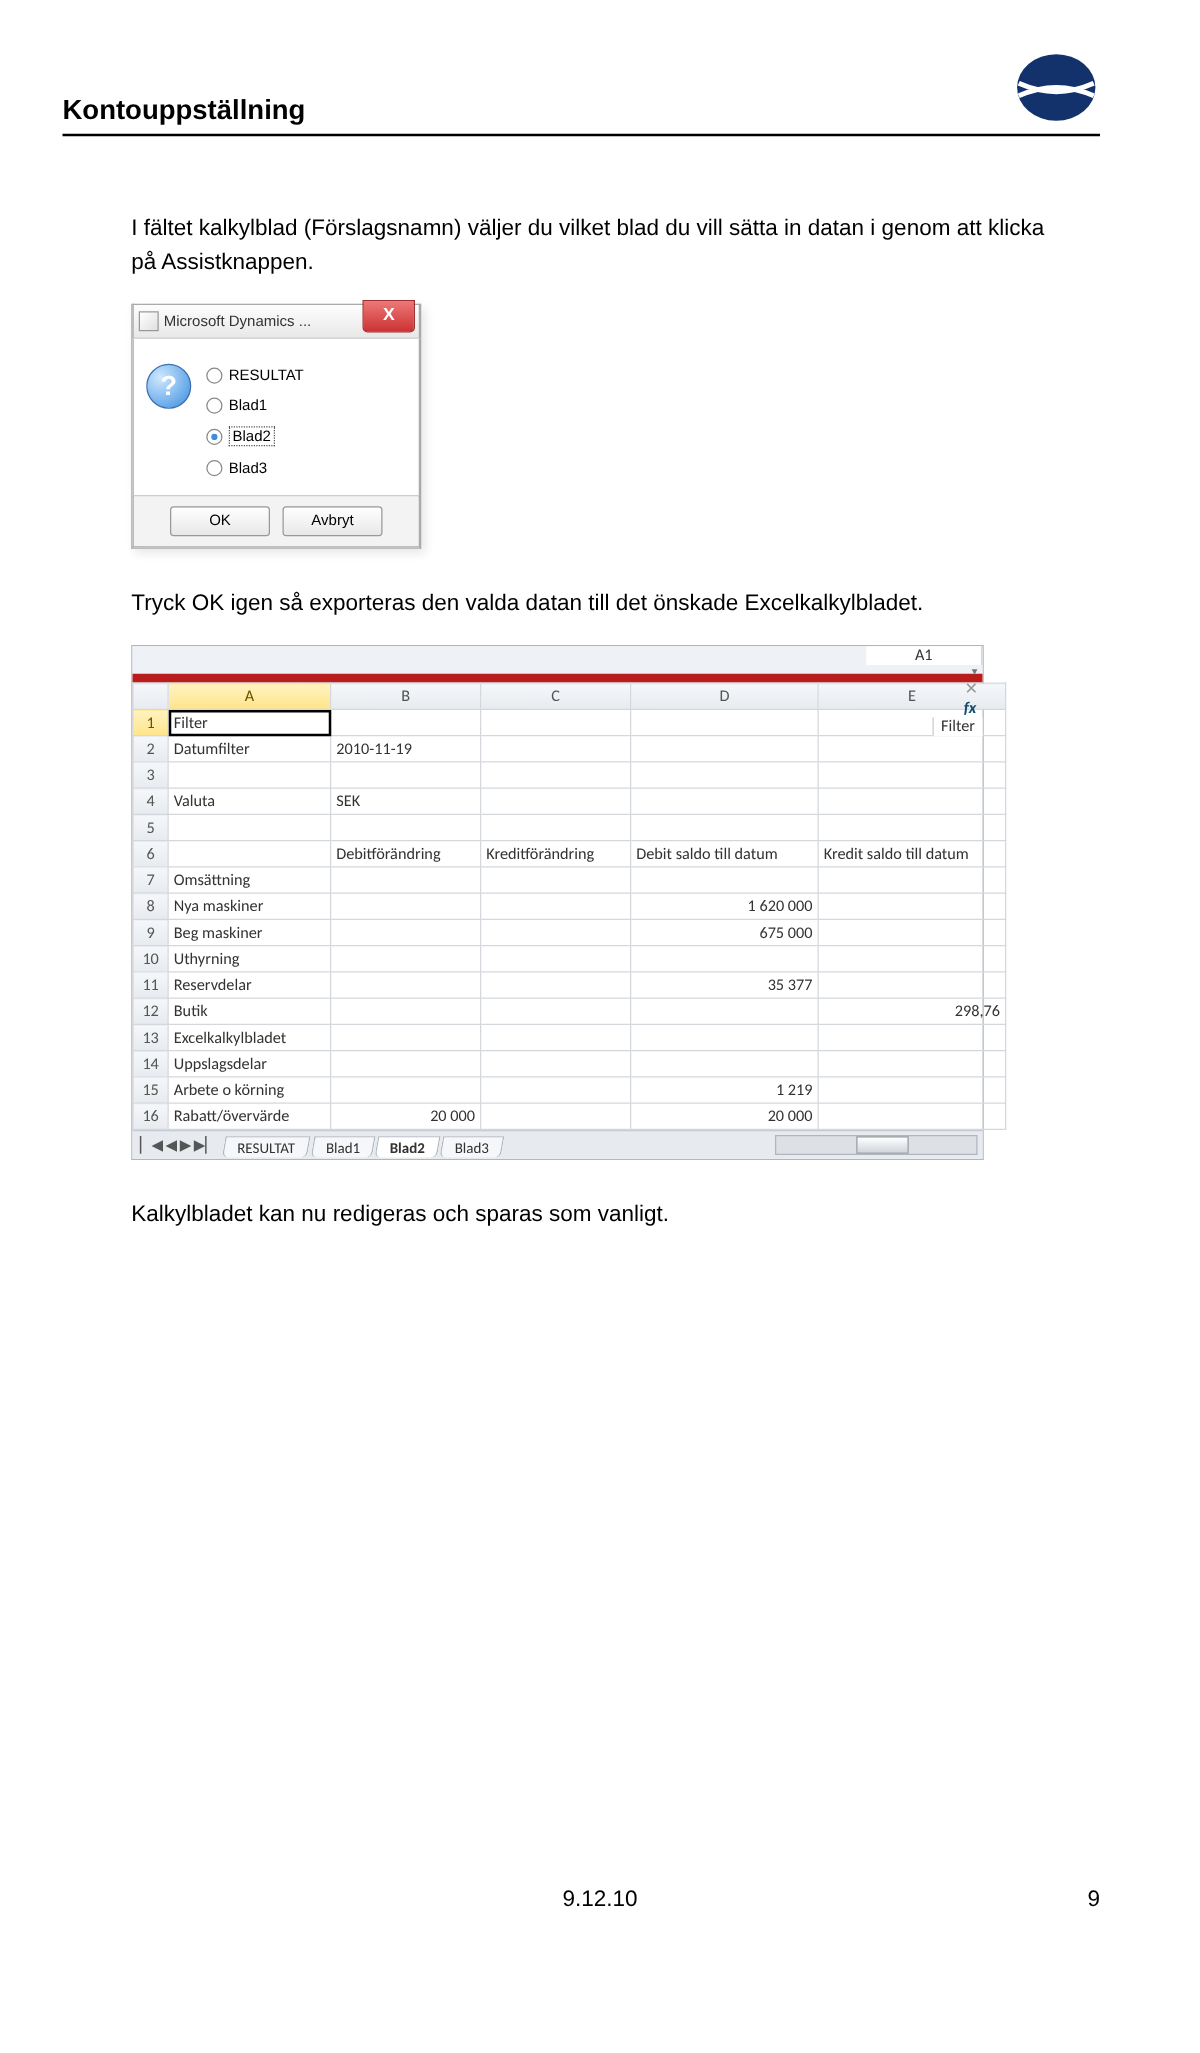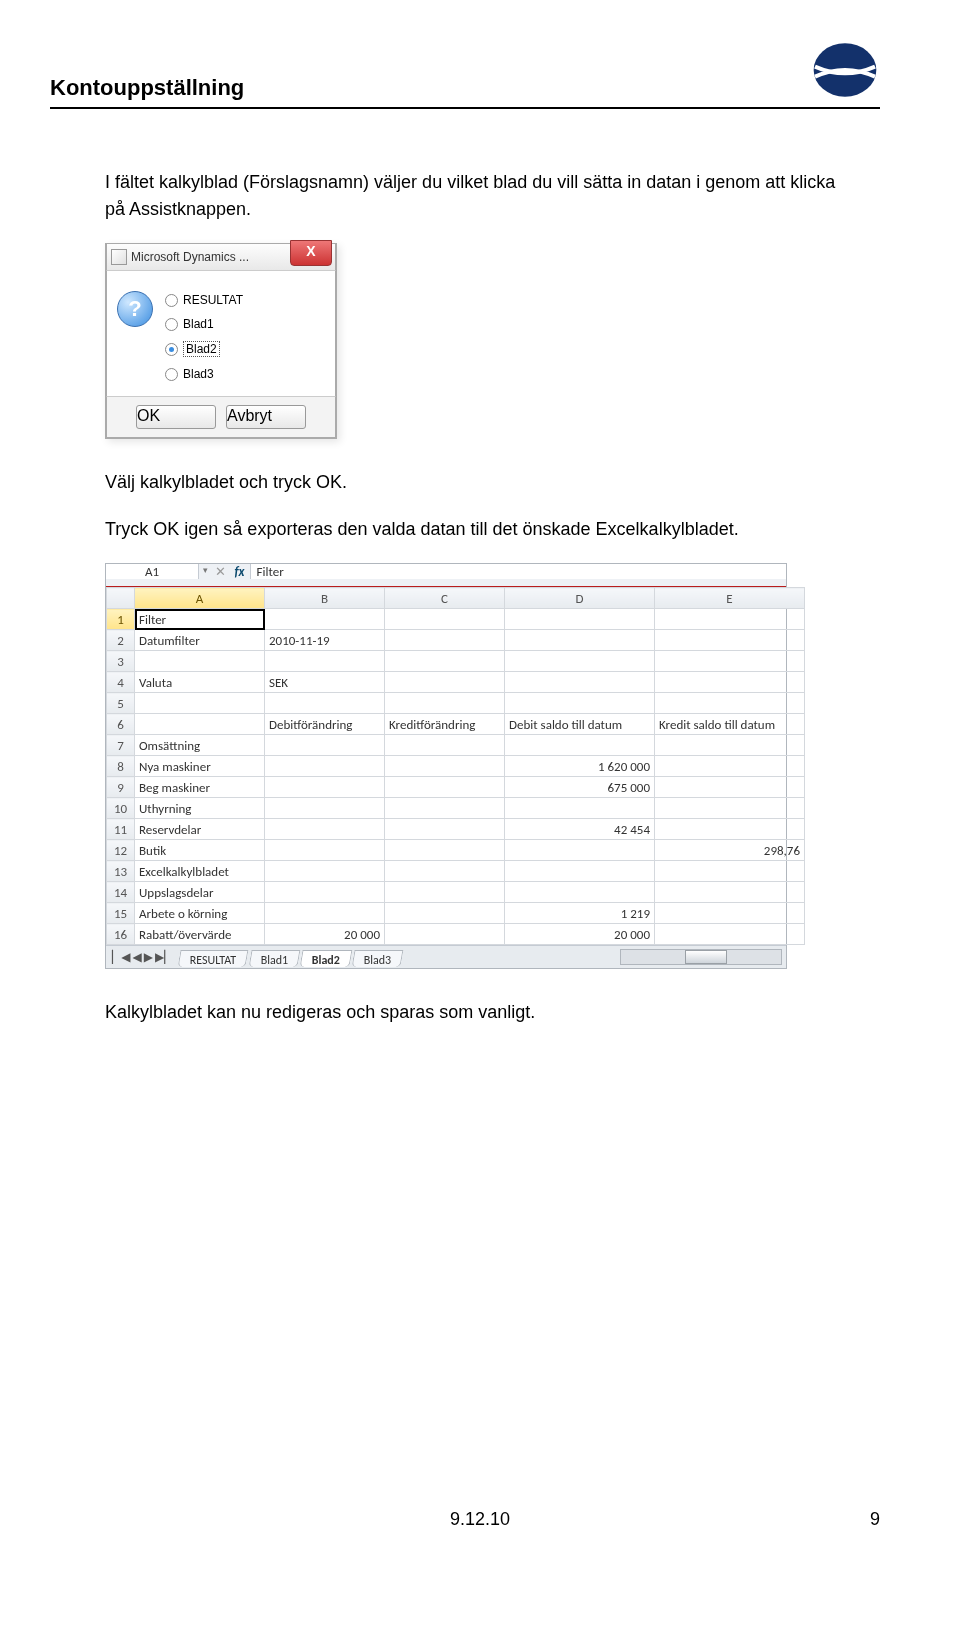--- a/index.html
+++ b/index.html
@@ -141,39 +141,41 @@
     padding:8px;
     background:#f3f3f3;
     border:1px solid #aaa;
     border-top:1px solid #ccc;
   }
   .dlg-btn {
     width:78px;height:22px;
     border:1px solid #999;
     border-radius:3px;
     background:linear-gradient(#fff,#e8e8e8);
-    font-size:16px;
+    font-size:12px;
+    text-align:center;
     line-height:20px;
   }
 
   
   .sheet-wrap {
     margin: 10px 0 30px 55px;
     width: 680px;
     font-family: Calibri, "Segoe UI", sans-serif;
     font-size: 13px;
     color:#333;
     border:1px solid #b0b6bd;
   }
   .namebox-row {
     display:flex;
-    align-items:flex-start;
-    border-bottom:1px solid #b91c1c;
+    align-items:flex-end;
+    border-bottom:7px solid #b91c1c;
     background:#eef1f5;
     height:22px;
+    flex-direction:column;
   }
   .namebox {
     width:80px;border-right:1px solid #c5cbd3;
     padding:0 6px;text-align:center;background:#fff;
   }
   .nb-arrow{font-size:9px;color:#777;padding:0 4px;}
   .fx-cancel{width:18px;text-align:center;color:#999;}
   .fx-label{font-style:italic;font-weight:bold;width:20px;text-align:center;color:#0c4a6e;}
   .formula-val{flex:1;padding:0 6px;background:#fff;border-left:1px solid #c5cbd3;}
   .sheet {
@@ -300,21 +302,20 @@
             </div>
           </div>
       </div>
       <div class="dialog-footer">
         <div class="dlg-btn">OK</div>
         <div class="dlg-btn">Avbryt</div>
       </div>
     </div>
   </div>
 
-  <p class="body-text">Välj kalkylbladet och tryck OK.</p>
   <p class="body-text">Tryck OK igen så exporteras den valda datan till det önskade Excelkalkylbladet.</p>
 
   <div class="sheet-wrap">
     <div class="namebox-row">
       <div class="namebox">A1</div>
       <span class="nb-arrow">▾</span>
       <div class="fx-cancel">✕</div>
       <div class="fx-label">fx</div>
       <div class="formula-val">Filter</div>
     </div>
@@ -416,21 +417,21 @@
             <td></td>
             <td></td>
             <td></td>
             <td></td>
           </tr>
           <tr>
             <td class="rowhdr">11</td>
             <td>Reservdelar</td>
             <td></td>
             <td></td>
-            <td class="num">42 454</td>
+            <td class="num">35 377</td>
             <td></td>
           </tr>
           <tr>
             <td class="rowhdr">12</td>
             <td>Butik</td>
             <td></td>
             <td></td>
             <td></td>
             <td class="num">298,76</td>
           </tr>

